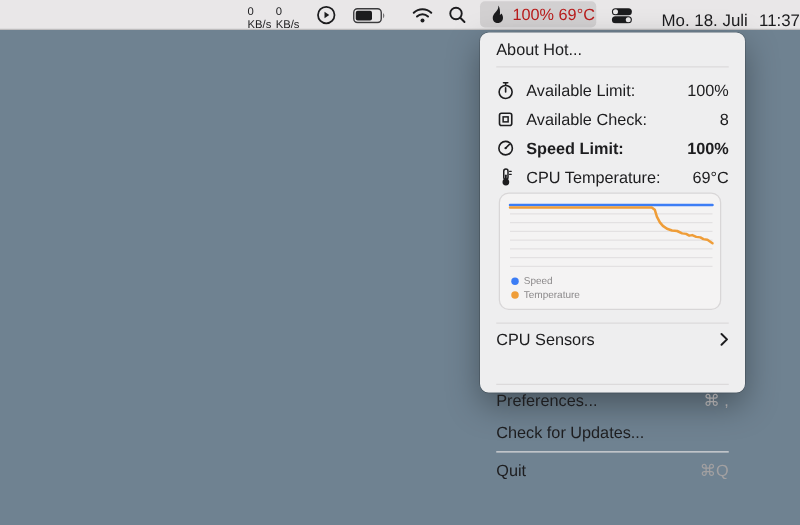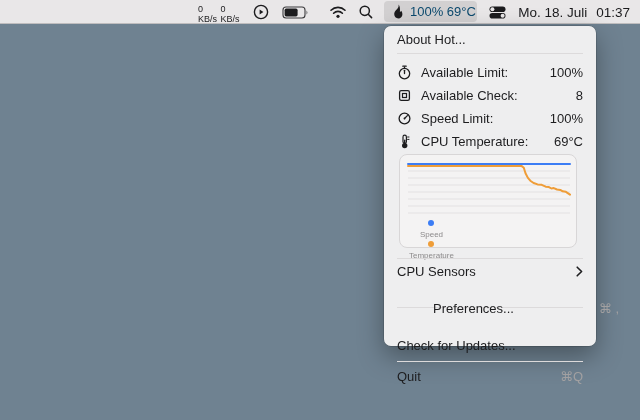--- a/index.html
+++ b/index.html
@@ -28,26 +28,26 @@
   .play-slot   { left:251px; width:20px; }
   .batt-slot   { left:280px; width:32px; }
   .wifi-slot   { left:327px; width:22px; }
   .search-slot { left:355px; width:22px; }
   .cc-slot     { left:486px; width:22px; }
   .hot-item {
     left:384px; top:1px; width:93px; height:21px;
     background:#d2d0d1; border-radius:4px;
     display:flex; align-items:center; padding-left:8px;
   }
-  .hot-label { font-size:13px; margin-left:6px; color:#0c4a6e; }
-  .clock { right:10px; gap:9px; font-size:13.5px; color:#1b1b1d; }
+  .hot-label { font-size:13px; margin-left:6px; color:#b91c1c; }
+  .clock { right:0; gap:9px; font-size:13.5px; color:#1b1b1d;align-items:flex-end; }
 
   
   .menu-panel {
-    position:absolute; left:384px; top:26px; width:212px; height:320px;
+    position:absolute; left:384px; top:26px; width:212px; height:288px;
     background:rgba(243,242,242,0.97);
     border-radius:7px;
     box-shadow:0 0 0 0.5px rgba(0,0,0,0.25), 0 10px 26px rgba(0,0,0,0.35);
     color:#1d1d1f; font-size:13px;
   }
   .m-row {
     position:absolute; left:0; width:212px; height:21px;
     display:flex; align-items:center;
     padding:0 13px;
   }
@@ -65,21 +65,21 @@
   .chart-box {
     position:absolute; left:15px; top:128px; width:178px; height:94px;
     background:#f4f3f3;
     border:1px solid #d8d6d7; border-radius:8px;
   }
   .chart-svg { position:absolute; left:0; top:0; }
   .legend {
     position:absolute; left:9px; top:65px;
     display:flex; flex-direction:column; gap:2px;
   }
-  .legend-row { display:flex; align-items:center; gap:4px; font-size:8px; color:#8c8a8b;flex-direction:column; }
+  .legend-row { display:flex; align-items:center; gap:4px; font-size:8px; color:#8c8a8b; }
   .legend-dot { width:6px; height:6px; border-radius:50%; }
 
   svg { display:block; }
 </style>
 </head>
 <body>
 
 <div class="menubar">
 
   <div class="mb-item net-speed">
@@ -140,21 +140,21 @@
         <rect x="0.5" y="0.5" width="16" height="5.6" rx="2.8" fill="#1c1c1e"></rect>
         <circle cx="3.4" cy="3.3" r="2" fill="#e9e7e8"></circle>
         <rect x="0.5" y="6.9" width="16" height="5.6" rx="2.8" fill="#1c1c1e"></rect>
         <circle cx="13.6" cy="9.7" r="2" fill="#e9e7e8"></circle>
       </svg>
     </span>
   </div>
 
   <div class="mb-item clock">
     <span>Mo. 18. Juli</span>
-    <span>01:37</span>
+    <span>11:37</span>
   </div>
 </div>
 
 <div class="menu-panel">
 
   <div class="m-row" style="top:3px;">
     <span>About Hot...</span>
   </div>
 
   <div class="m-sep" style="top:27px;"></div>
@@ -176,21 +176,21 @@
     <span class="stat-icon">
       <svg width="15" height="15" viewBox="0 0 15 15">
         <rect x="2.6" y="2.6" width="9.8" height="9.8" rx="1.6" fill="none" stroke="#1d1d1f" stroke-width="1.3"></rect>
         <rect x="5.5" y="5.5" width="4" height="4" fill="none" stroke="#1d1d1f" stroke-width="1.2"></rect>
       </svg>
     </span>
     <span class="grow">Available Check:</span>
     <span class="stat-value">8</span>
   </div>
 
-  <div class="m-row" style="top:81px;height:22px;">
+  <div class="m-row" style="top:81px;height:22px;font-weight:bold;">
     <span class="stat-icon">
       <svg width="15" height="15" viewBox="0 0 15 15">
         <circle cx="7.5" cy="7.5" r="5.4" fill="none" stroke="#1d1d1f" stroke-width="1.3"></circle>
         <line x1="7.5" y1="7.5" x2="10.4" y2="4.6" stroke="#1d1d1f" stroke-width="1.3" stroke-linecap="round"></line>
         <circle cx="7.5" cy="7.5" r="0.9" fill="#1d1d1f"></circle>
       </svg>
     </span>
     <span class="grow">Speed Limit:</span>
     <span class="stat-value">100%</span>
   </div>
@@ -240,21 +240,21 @@
     <span class="chev">
       <svg width="7" height="11" viewBox="0 0 7 11">
         <polyline points="1.2,1.2 5.6,5.5 1.2,9.8" fill="none" stroke="#1d1d1f" stroke-width="1.6" stroke-linecap="round" stroke-linejoin="round"></polyline>
       </svg>
     </span>
   </div>
 
 
   <div class="m-sep" style="top:281px;"></div>
 
-  <div class="m-row" style="top:272px;margin-left:36px;">
+  <div class="m-row" style="top:284px;">
     <span class="grow">Preferences...</span>
     <span class="shortcut">⌘ ,</span>
   </div>
 
   <div class="m-row" style="top:309px;">
     <span>Check for Updates...</span>
   </div>
 
   <div class="m-sep" style="top:335px;"></div>
 

